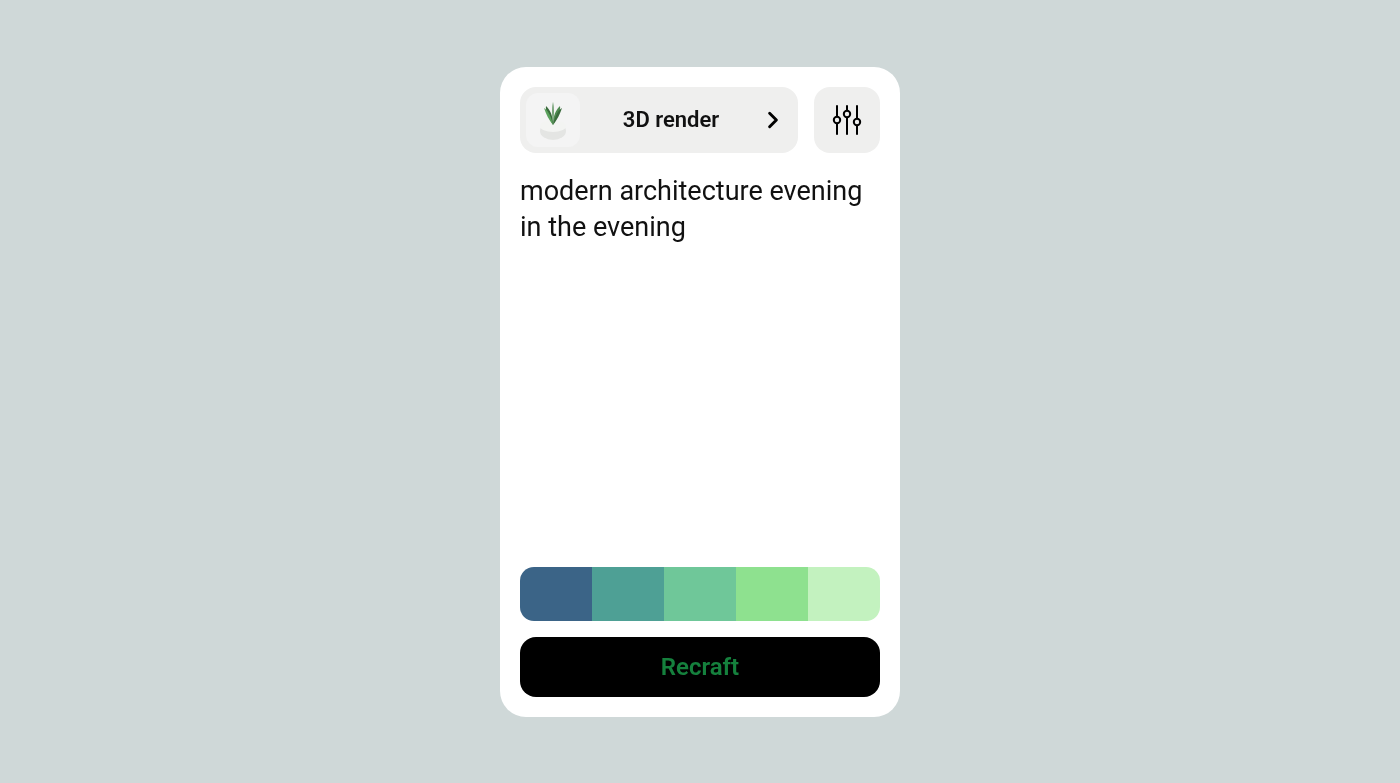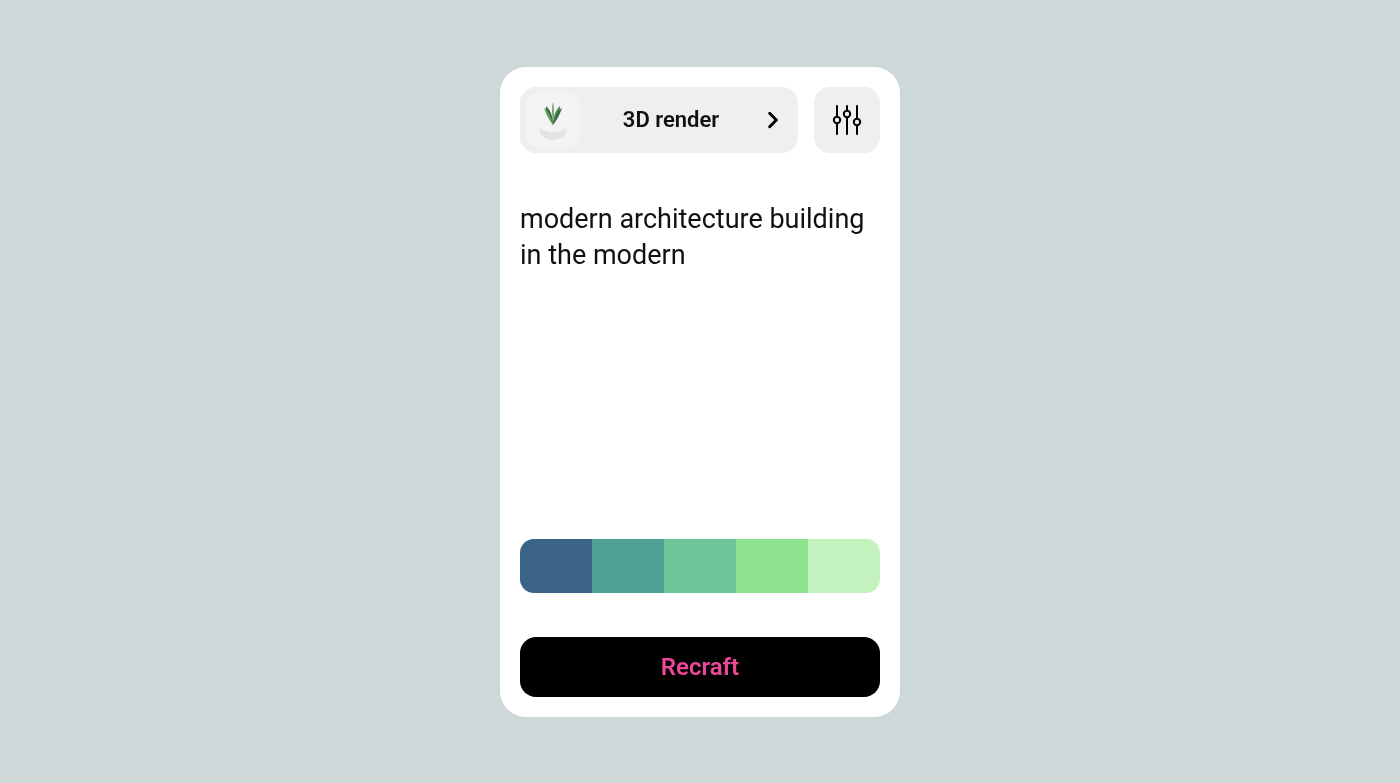--- a/index.html
+++ b/index.html
@@ -12,21 +12,20 @@
     justify-content: center;
   }
   .card {
     width: 400px;
     height: 650px;
     background: #ffffff;
     border-radius: 26px;
     padding: 20px;
     display: flex;
     flex-direction: column;
-    gap: 28px;
   }
   .top-row {
     display: flex;
     gap: 16px;
     align-items: stretch;
   }
   .style-chip {
     flex: 1;
     background: #efefee;
     border-radius: 16px;
@@ -151,21 +150,21 @@
     height: 54px;
     margin-top: 16px;
     border-radius: 14px;
     overflow: hidden;
   }
   .swatch { flex: 1; cursor: pointer; }
   .recraft-btn {
     margin-top: 16px;
     height: 60px;
     background: #000;
-    color: #ec4899;
+    color: #15803d;
     border-radius: 16px;
     font-size: 24px;
     font-weight: 600;
     display: flex;
     align-items: center;
     justify-content: center;
     cursor: pointer;
   }
 </style>
 </head>
@@ -201,21 +200,21 @@
         <line x1="17" y1="3" x2="17" y2="7"></line>
         <circle cx="17" cy="11" r="3.2"></circle>
         <line x1="17" y1="15" x2="17" y2="31"></line>
         <line x1="27" y1="3" x2="27" y2="15"></line>
         <circle cx="27" cy="19" r="3.2"></circle>
         <line x1="27" y1="23" x2="27" y2="31"></line>
       </svg>
     </div>
   </div>
 
-  <div class="prompt">modern architecture building in the modern</div>
+  <div class="prompt">modern architecture evening in the evening</div>
 
 
   <div class="palette">
     <div class="swatch" style="background: rgb(59, 100, 135);"></div>
     <div class="swatch" style="background: rgb(78, 160, 149);"></div>
     <div class="swatch" style="background: rgb(111, 199, 153);"></div>
     <div class="swatch" style="background: rgb(142, 225, 143);"></div>
     <div class="swatch" style="background: rgb(195, 242, 191);"></div>
   </div>
 

